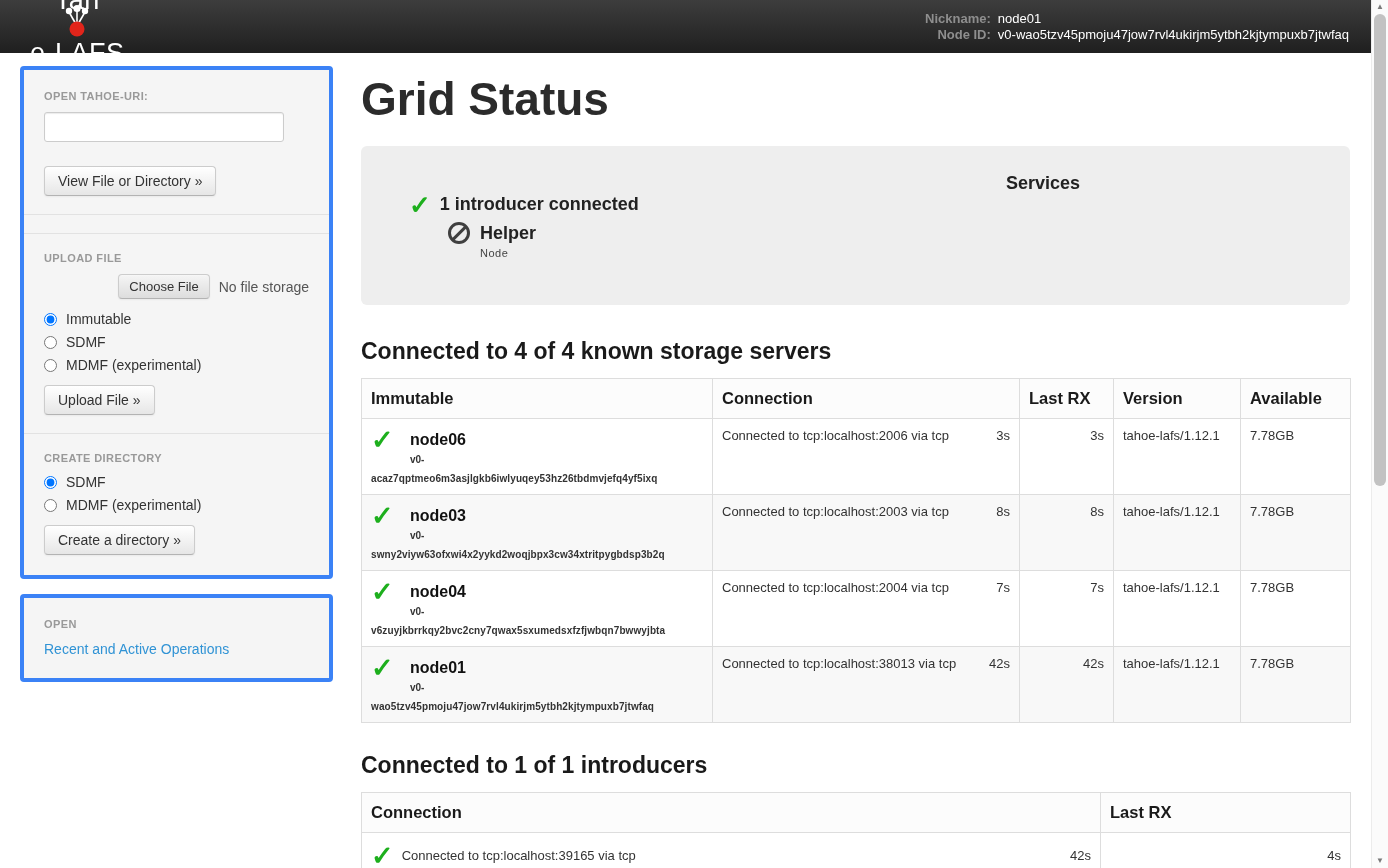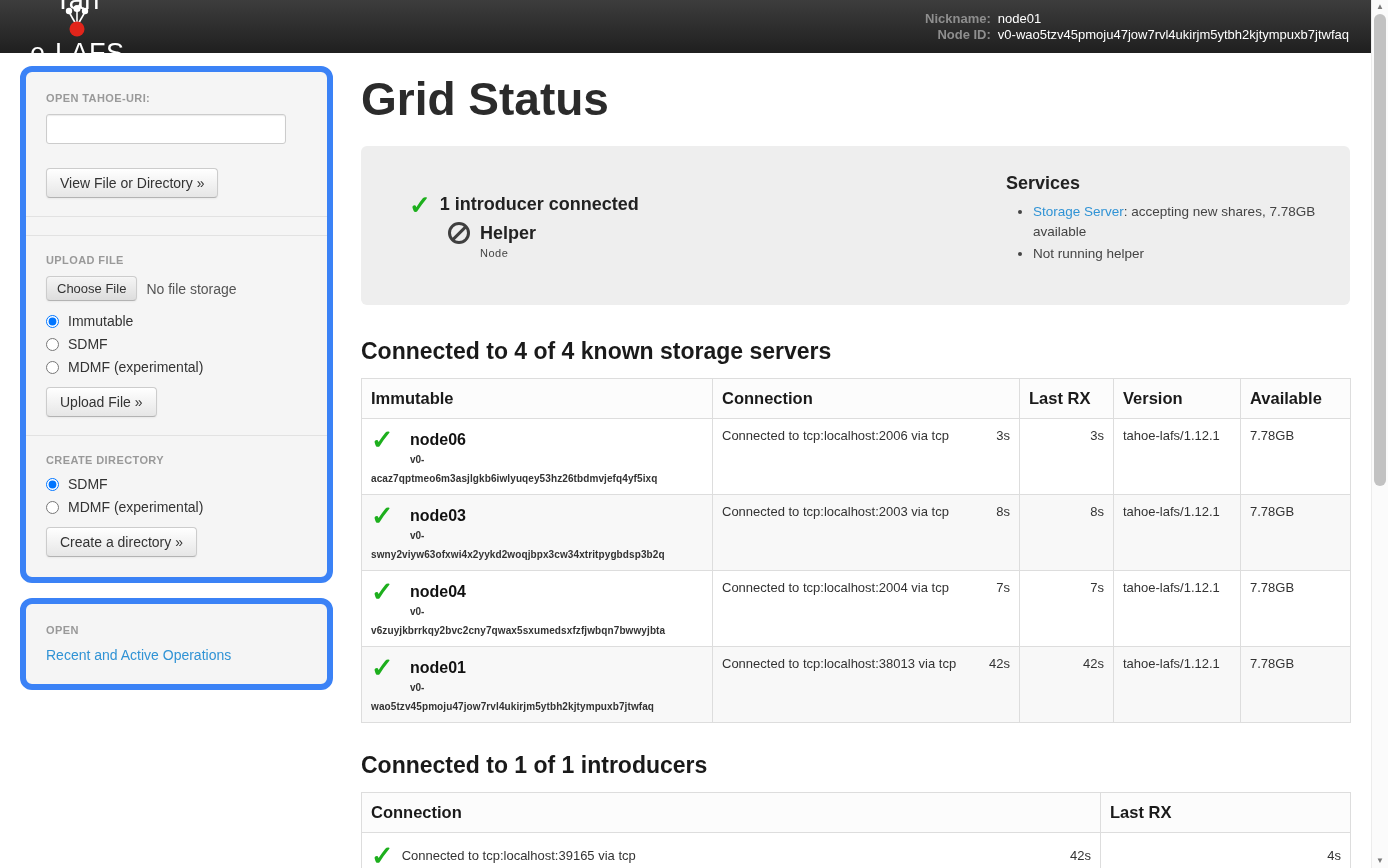--- a/index.html
+++ b/index.html
@@ -23,39 +23,39 @@
     display: flex; align-items: center; letter-spacing: 0.5px; flex-direction: column; }
   .brand svg { margin: -12px 1px 0 1px; }
   .head-info { margin-left: auto; margin-right: 22px; display: grid;
     grid-template-columns: auto auto; column-gap: 7px; row-gap: 1px; font-size: 13px; }
   .head-info .lbl { color: #8e8e8e; font-weight: bold; text-align: right; }
   .head-info .val { color: #fff; }
 
   
   .layout { display: flex; align-items: flex-start; padding-top: 13px; }
   aside { width: 313px; margin-left: 20px; flex: none; }
-  .panel { background: #f5f5f5; border: 6px solid #3b82f6; border-radius: 12px;
+  .panel { background: #f5f5f5; border: 4px solid #3b82f6; border-radius: 4px;
     padding: 20px; }
   .panel + .panel { margin-top: 15px; }
   .panel hr { border: none; border-top: 1px solid #e2e2e2; margin: 18px -20px; }
   .sec-label { font-size: 11px; font-weight: bold; color: #999; letter-spacing: 0.4px;
     margin-bottom: 10px; }
   .txt-input { width: 240px; height: 30px; border: 1px solid #ccc; border-radius: 3px;
     background: #fff; padding: 4px 6px; font-size: 13px; color: #555;
     box-shadow: inset 0 1px 1px rgba(0,0,0,0.08); display: block; }
   .btn { display: inline-block; margin-top: 24px; padding: 6px 13px; font-size: 14px;
     color: #333; background: linear-gradient(#ffffff, #e6e6e6);
     border: 1px solid #ccc; border-bottom-color: #b3b3b3; border-radius: 4px;
     cursor: pointer; font-family: "Liberation Sans", sans-serif;
     box-shadow: inset 0 1px 0 rgba(255,255,255,.2), 0 1px 2px rgba(0,0,0,.05); }
   .fld-label { font-size: 14px; color: #444; margin: 10px 0 6px; }
   .radio-row { display: flex; align-items: center; margin: 7px 0; font-size: 14px;
     color: #333; }
   .radio-row input { margin-right: 9px; }
-  .file-row { display: flex; align-items: center; }
+  .file-row { display: flex; align-items: center; justify-content: flex-end; }
   .file-btn { margin-top: 0; padding: 4px 10px; font-size: 13px;
     background: linear-gradient(#f5f5f5, #dddddd); }
   .file-status { margin-left: 9px; font-size: 14px; color: #555; }
   a.link { color: #3093d5; text-decoration: none; font-size: 14px; }
 
   
   main { margin-left: 28px; width: 989px; flex: none; }
   h1 { font-size: 46px; font-weight: bold; color: #2b2b2b; margin: 6px 0 20px; }
   .statusbox { background: #eeeeee; border-radius: 6px; padding: 24px 26px 26px;
     display: flex; min-height: 159px; }
@@ -203,24 +203,20 @@
           <span>1 introducer connected</span>
         </div>
         <div class="helper-line">
           <span class="no-icon"></span>
           <span>Helper</span>
         </div>
         <div class="helper-none">Node</div>
       </div>
       <div class="status-right">
         <h3>Services</h3>
-        <ul>
-          <li><a class="link" style="font-size:13.5px" href="#">Storage Server</a><span>: accepting new shares, 7.78GB available</span></li>
-          <li><span>Not running helper</span></li>
-        </ul>
       </div>
     </div>
 
     <h2>Connected to 4 of 4 known storage servers</h2>
 
     <table class="tbl-servers">
       <colgroup>
           <col style="width:351px">
           <col style="width:307px">
           <col style="width:94px">

